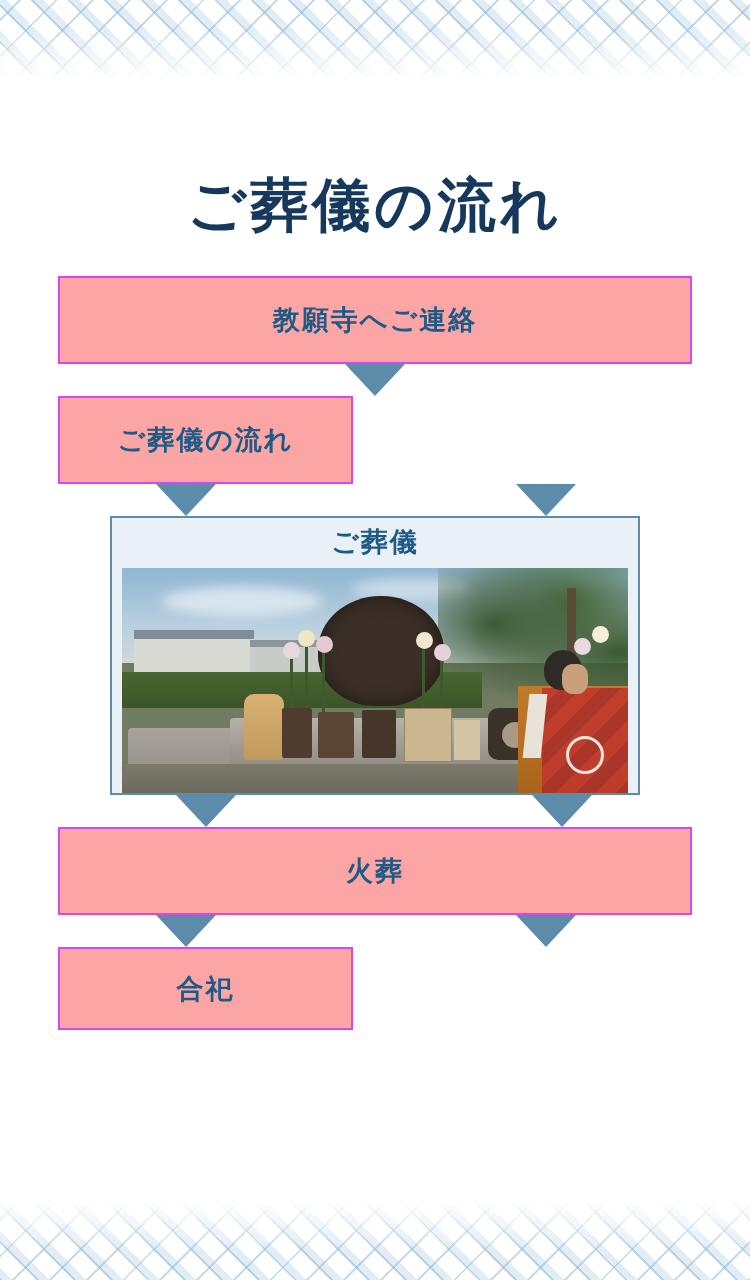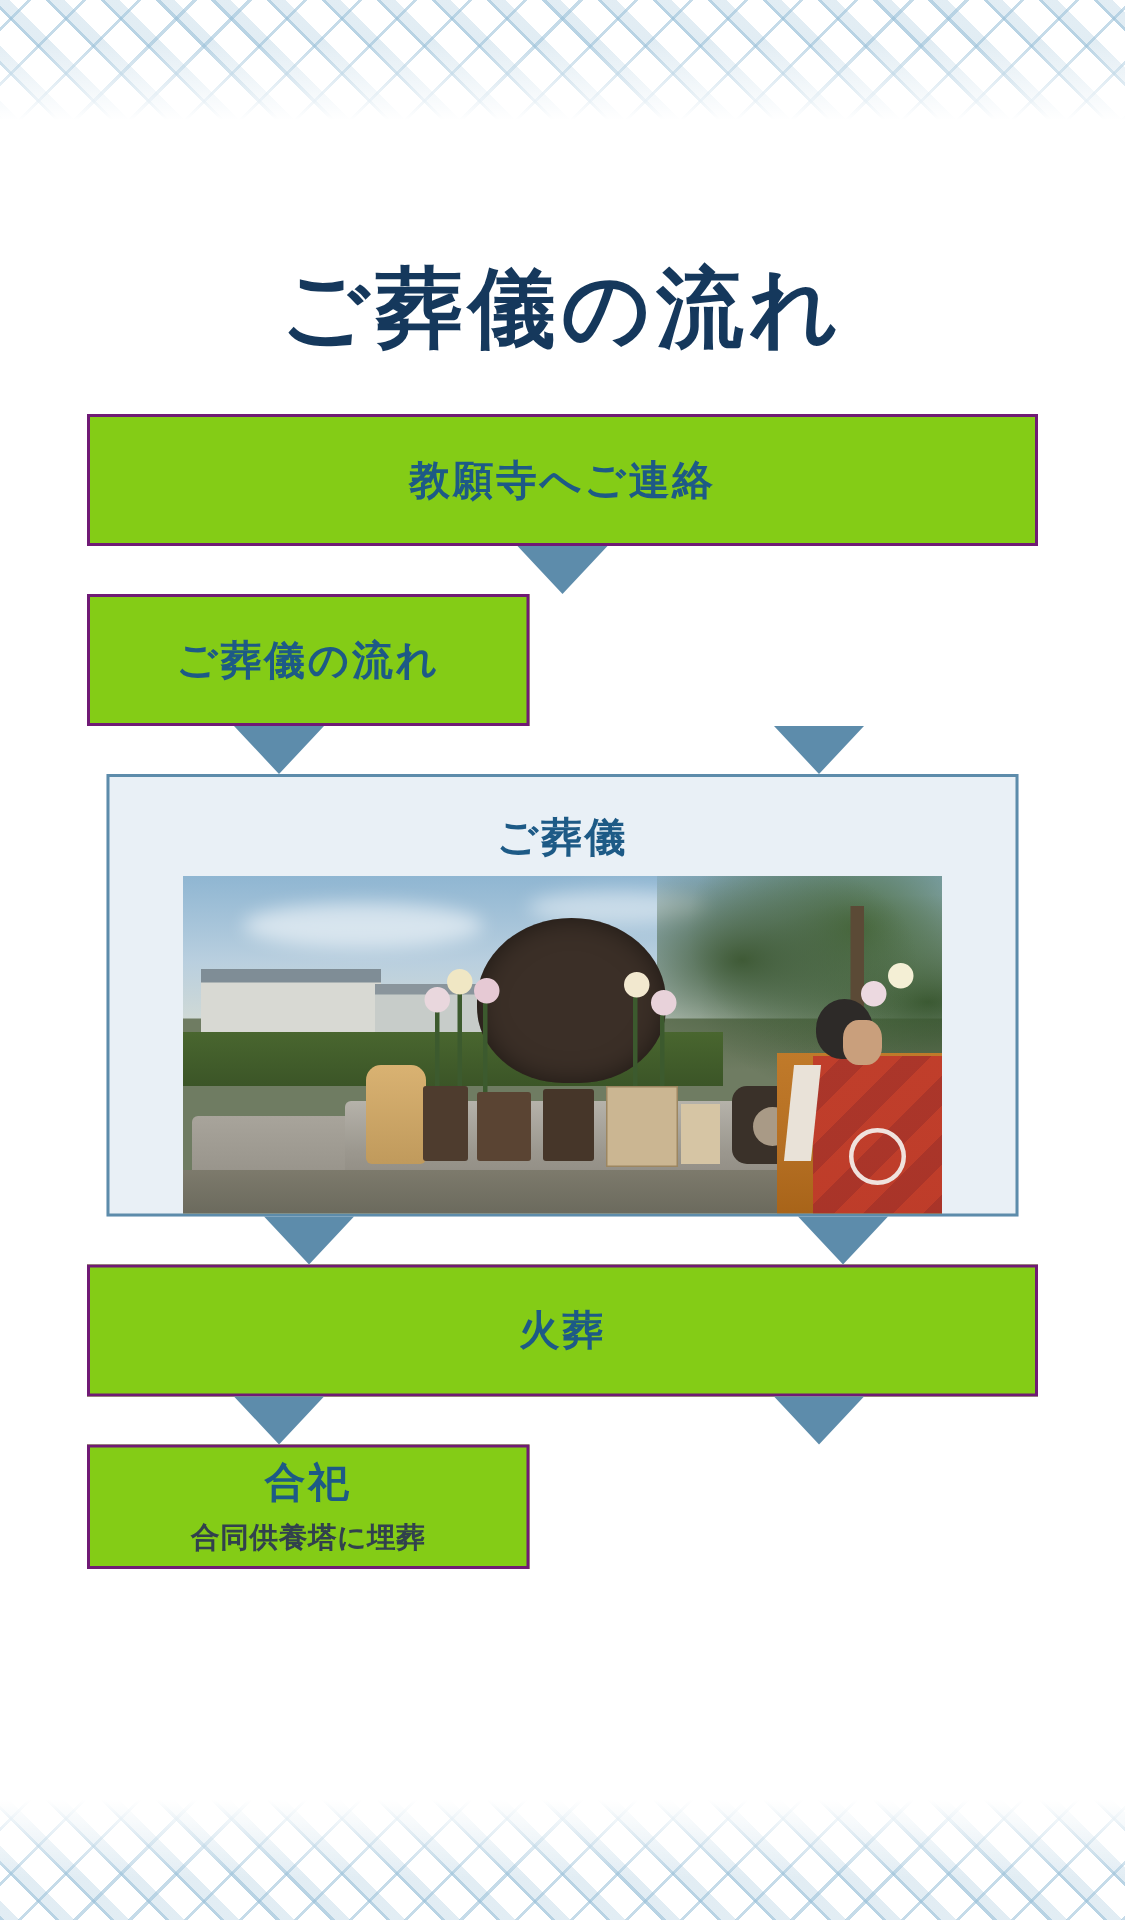--- a/index.html
+++ b/index.html
@@ -67,22 +67,22 @@
 
   
   .flow {
     position: absolute;
     top: 276px;
     left: 58px;
     width: 634px;
   }
 
   .node {
-    border: 2px solid #701a75;
-    background: #84cc16;
+    border: 2px solid #d946ef;
+    background: #fca5a5;
     box-sizing: border-box;
     display: flex;
     flex-direction: column;
     align-items: center;
     justify-content: center;
   }
   .node-label {
     font-size: 27px;
     font-weight: 700;
     color: #1d5a86;
@@ -138,26 +138,26 @@
   }
   .arrow-merge-left {
     margin-left: 98px;
   }
   .arrow-merge-right {
     margin-left: 300px;
   }
 
   
   .node-photo {
-    width: 608px;
+    width: 530px;
     margin: 0 auto;
     border: 2px solid #5d8cab;
     background: #e9f0f6;
     box-sizing: border-box;
-    padding-top: 24px;
+    padding-top: 8px;
   }
   .node-photo .node-label {
     display: block;
     text-align: center;
     margin-bottom: 10px;
   }
   .photo {
     width: 506px;
     height: 225px;
     position: relative;
@@ -393,17 +393,16 @@
   </div>
 
   <div class="arrow-row">
     <div class="arrow arrow-merge-left"></div>
     <div class="arrow arrow-merge-right"></div>
   </div>
 
   <div class="row-split">
     <div class="node h-112">
       <span class="node-label">合祀</span>
-      <span class="node-sub">合同供養塔に埋葬</span>
     </div>
   </div>
 
 </div>
 
 </body></html>

